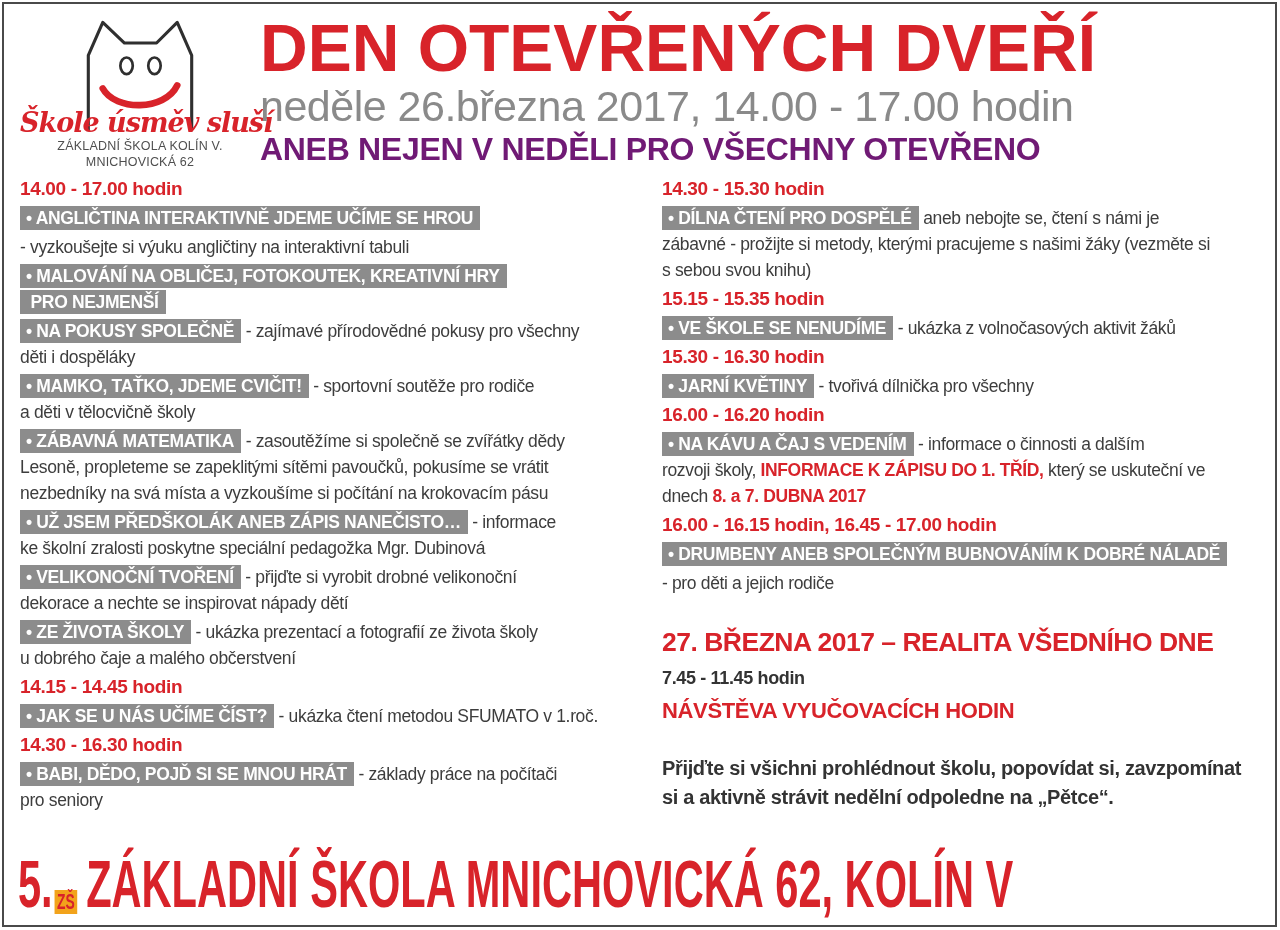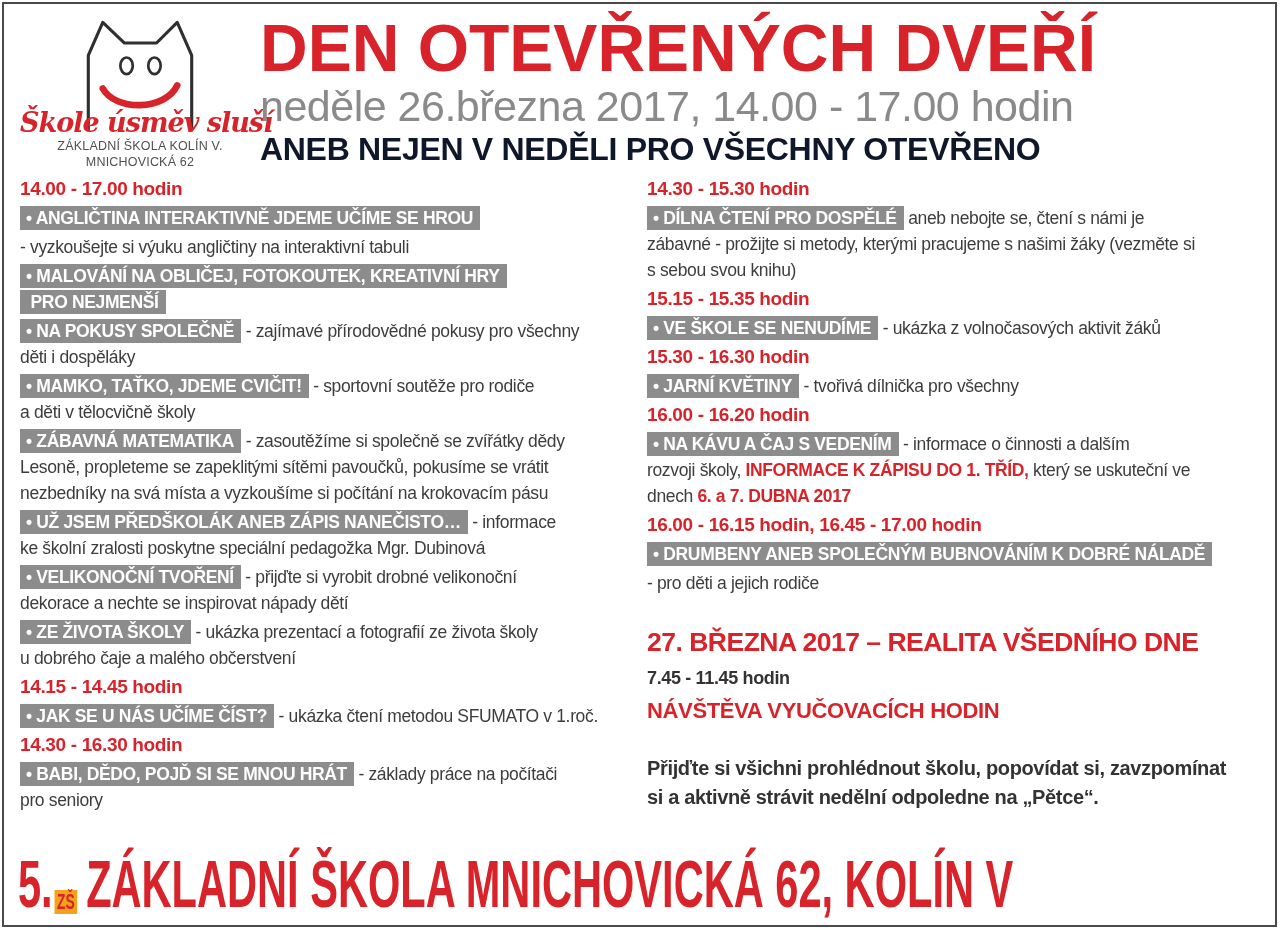--- a/index.html
+++ b/index.html
@@ -17,23 +17,23 @@
   .logo svg{display:block;margin:4px auto 0;}
   .slogan{
     font-family:"DejaVu Serif",serif;font-style:italic;font-weight:bold;
     color:#d8232a;font-size:27px;line-height:30px;letter-spacing:-1px;
     margin-top:-26px;white-space:nowrap;
   }
   .school-line{font-size:12.5px;line-height:16px;color:#4f4f4f;letter-spacing:0.2px;}
   .titlebox{flex:1;text-align:left;padding-top:6px;}
   .title{color:#d8232a;font-weight:bold;font-size:66px;line-height:68px;letter-spacing:0;}
   .subtitle{color:#8a8a8a;font-weight:normal;font-size:43px;line-height:48px;letter-spacing:-0.5px;}
-  .tagline{color:#0f172a;font-weight:bold;font-size:32px;line-height:38px;letter-spacing:-0.3px;}
+  .tagline{color:#701a75;font-weight:bold;font-size:32px;line-height:38px;letter-spacing:-0.3px;}
   
-  .columns{display:flex;gap:11px;padding:6px 15px 0 16px;}
+  .columns{display:flex;gap:26px;padding:6px 15px 0 16px;}
   .col{width:616px;flex:0 0 616px;}
   p.line{
     margin:0 0 3px 0;font-size:17.5px;line-height:26px;color:#3d3d3d;
     white-space:pre-wrap;letter-spacing:-0.35px;
   }
   p.gap{margin-top:28px;}
   .sg-hl{
     background:#8c8c8c;color:#ffffff;font-weight:bold;
     padding:2px 7px 2px 6px;
     -webkit-box-decoration-break:clone;box-decoration-break:clone;
@@ -111,21 +111,21 @@
         <p class="line"><span class="sg-hl">• DÍLNA ČTENÍ PRO DOSPĚLÉ</span><span class="sg-n"> aneb nebojte se, čtení s námi je
 zábavné - prožijte si metody, kterými pracujeme s našimi žáky (vezměte si
 s sebou svou knihu)</span></p>
         <p class="line"><span class="sg-time">15.15 - 15.35 hodin</span></p>
         <p class="line"><span class="sg-hl">• VE ŠKOLE SE NENUDÍME</span><span class="sg-n"> - ukázka z volnočasových aktivit žáků</span></p>
         <p class="line"><span class="sg-time">15.30 - 16.30 hodin</span></p>
         <p class="line"><span class="sg-hl">• JARNÍ KVĚTINY</span><span class="sg-n"> - tvořivá dílnička pro všechny</span></p>
         <p class="line"><span class="sg-time">16.00 - 16.20 hodin</span></p>
         <p class="line"><span class="sg-hl">• NA KÁVU A ČAJ S VEDENÍM</span><span class="sg-n"> - informace o činnosti a dalším
 rozvoji školy, </span><span class="sg-red">INFORMACE K ZÁPISU DO 1. TŘÍD,</span><span class="sg-n"> který se uskuteční ve
-dnech </span><span class="sg-red">6. a 7. DUBNA 2017</span></p>
+dnech </span><span class="sg-red">8. a 7. DUBNA 2017</span></p>
         <p class="line"><span class="sg-time">16.00 - 16.15 hodin, 16.45 - 17.00 hodin</span></p>
         <p class="line"><span class="sg-hl">• DRUMBENY ANEB SPOLEČNÝM BUBNOVÁNÍM K DOBRÉ NÁLADĚ</span></p>
         <p class="line"><span class="sg-n">- pro děti a jejich rodiče</span></p>
         <p class="line gap"><span class="sg-h1">27. BŘEZNA 2017 – REALITA VŠEDNÍHO DNE</span></p>
         <p class="line"><span class="sg-hdark">7.45 - 11.45 hodin</span></p>
         <p class="line"><span class="sg-h2">NÁVŠTĚVA VYUČOVACÍCH HODIN</span></p>
         <p class="line gap"><span class="sg-bold">Přijďte si všichni prohlédnout školu, popovídat si, zavzpomínat
 si a aktivně strávit nedělní odpoledne na „Pětce“.</span></p>
       </div>
   </div>

